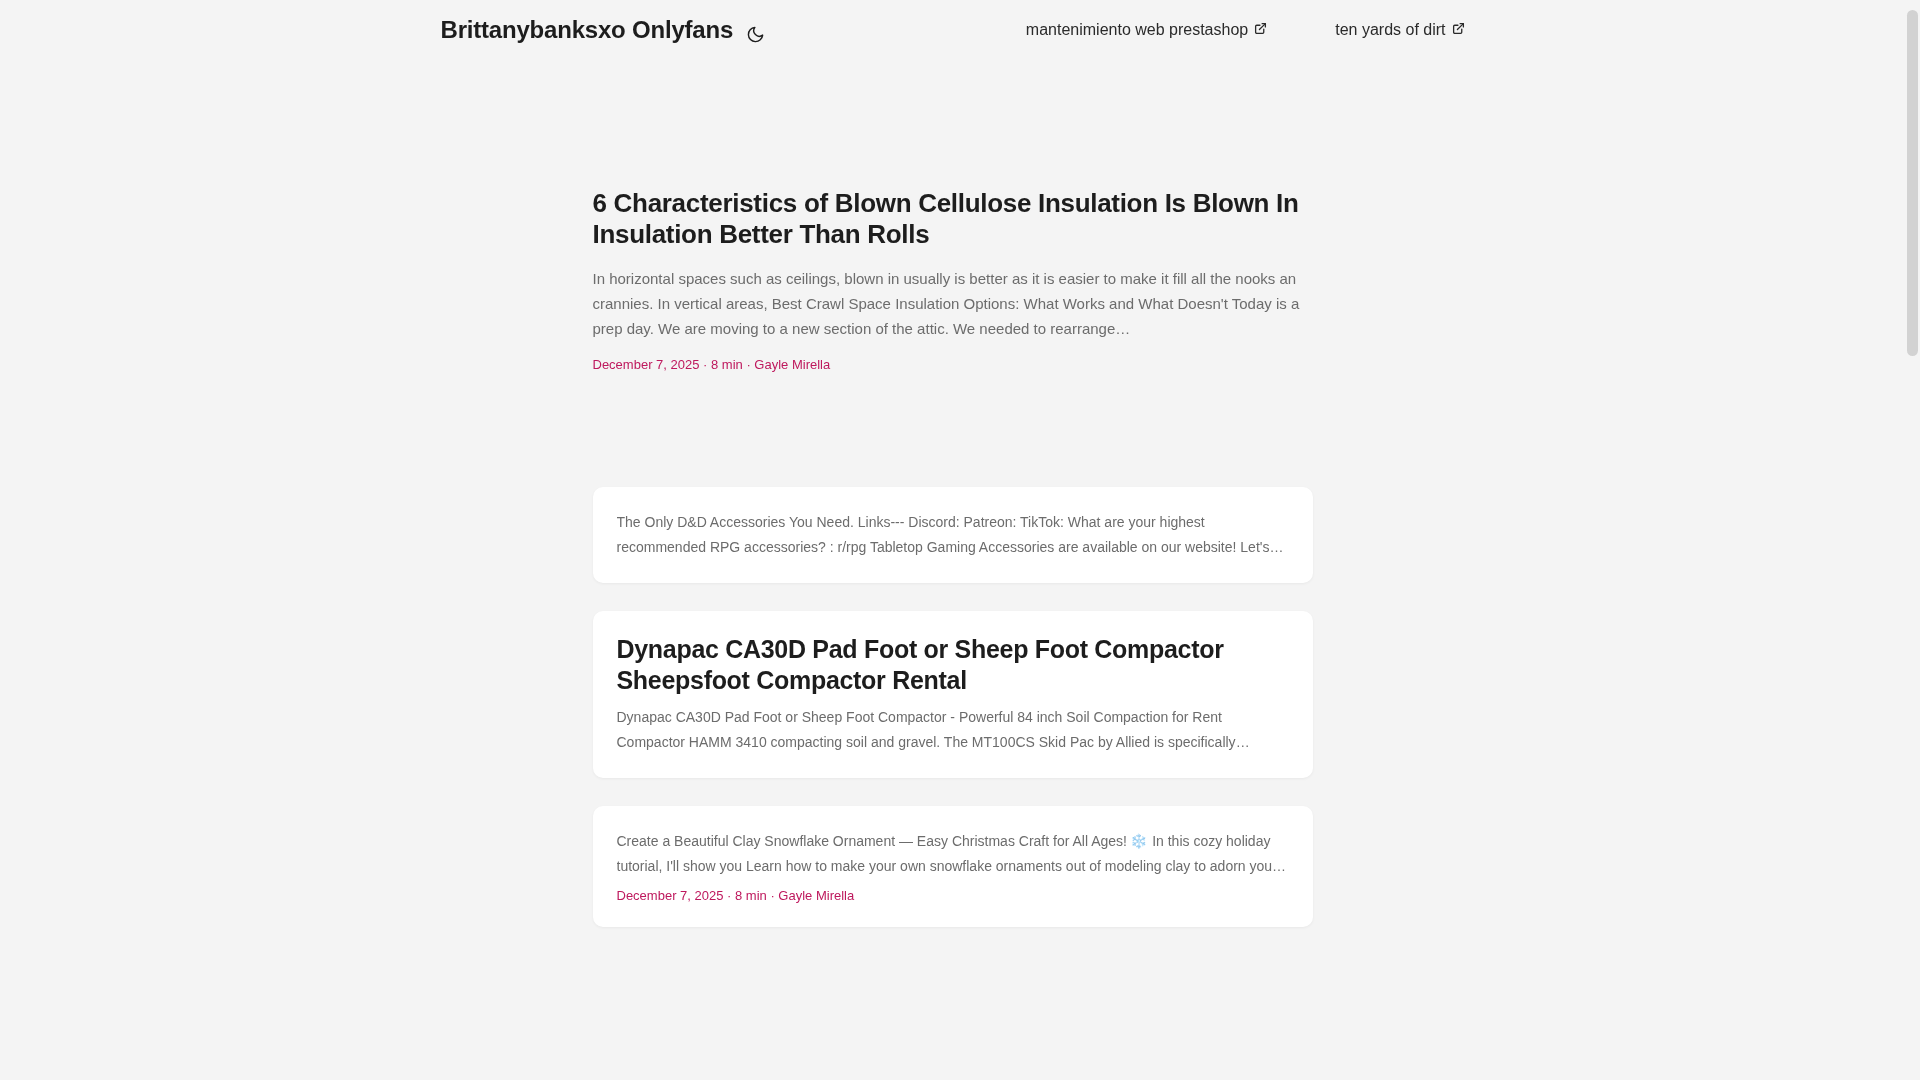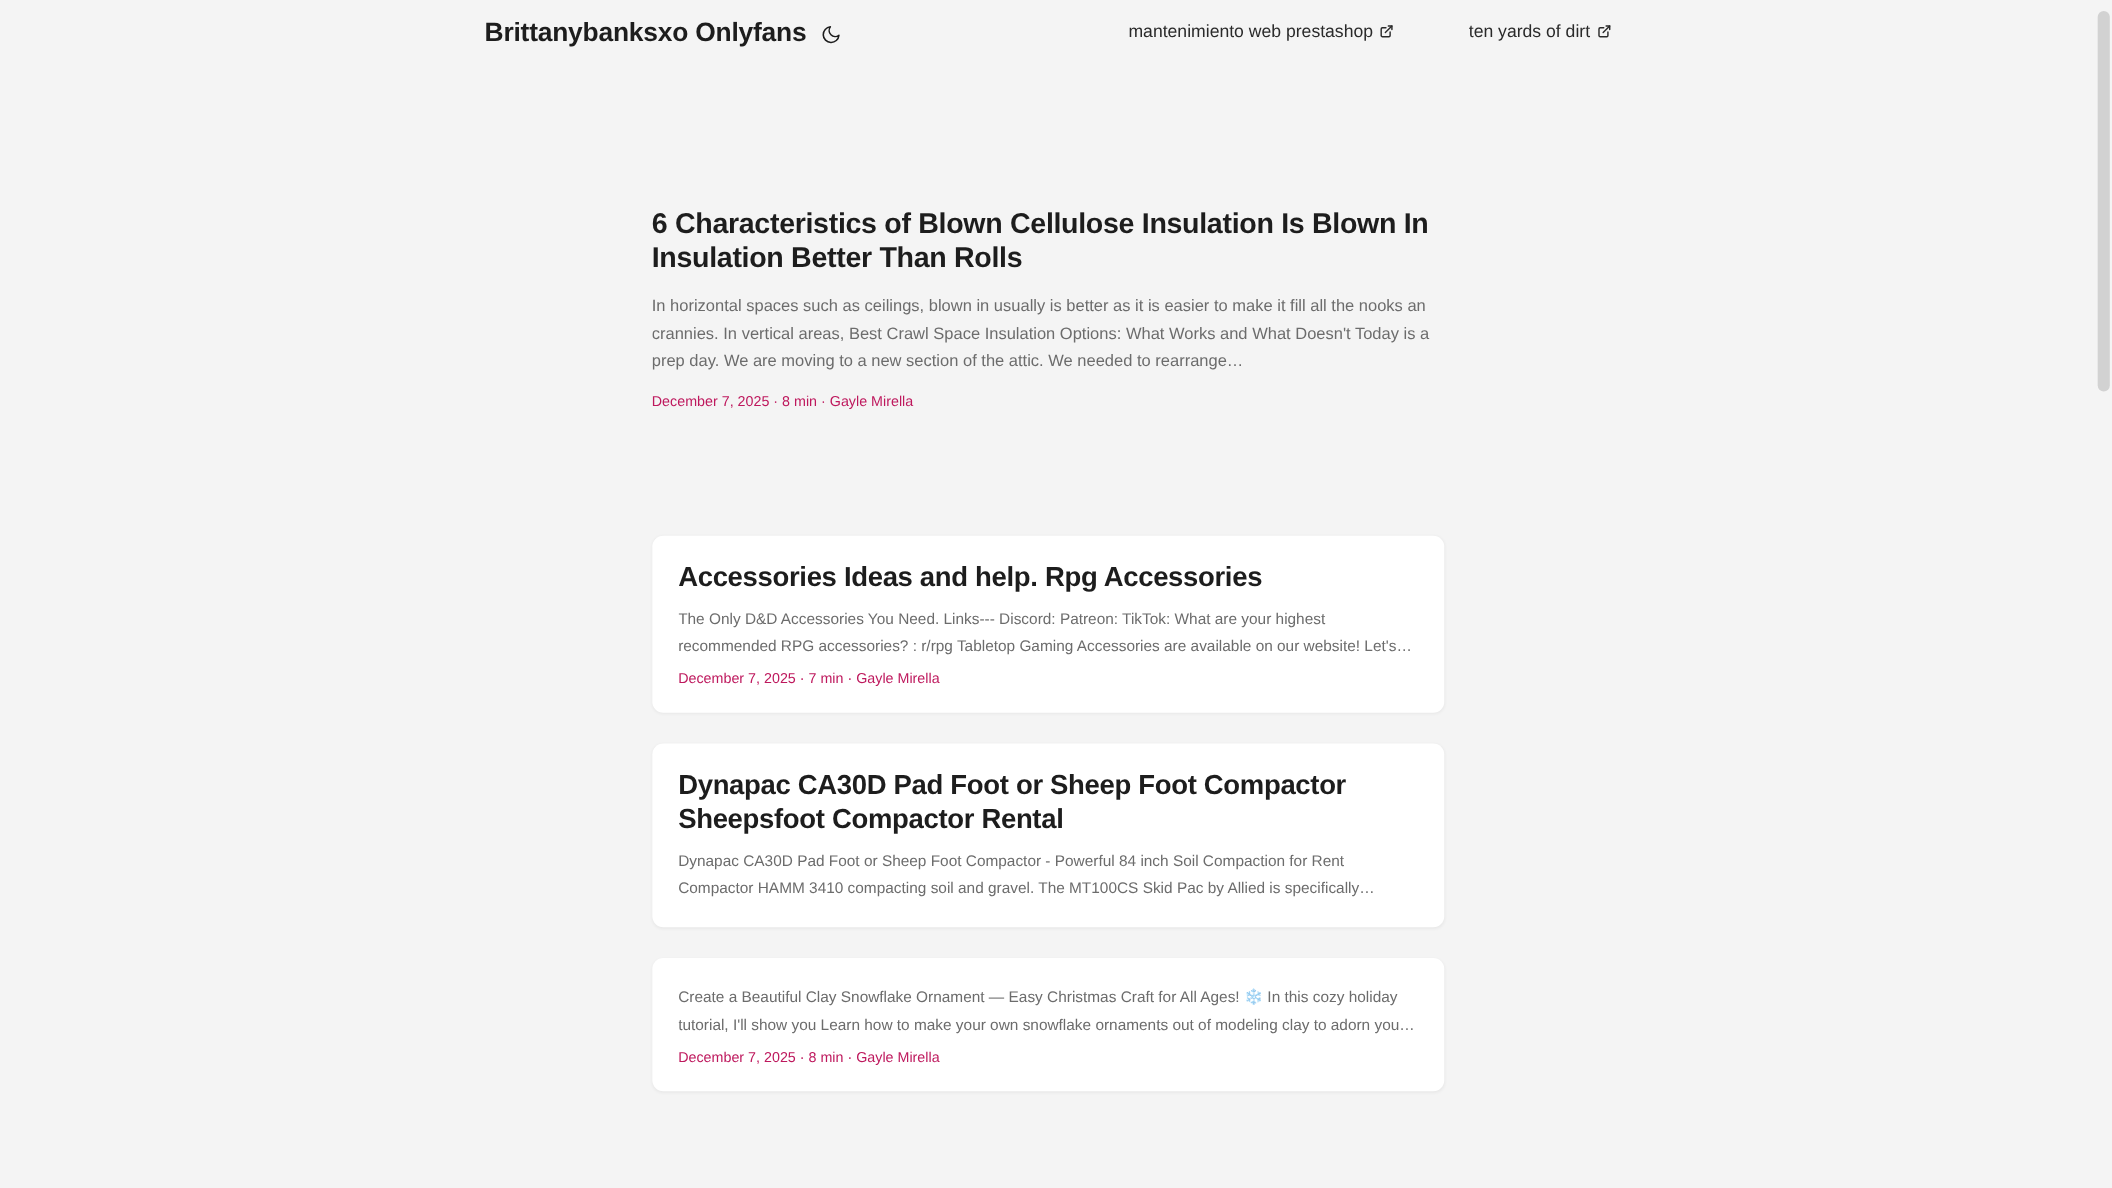--- a/index.html
+++ b/index.html
@@ -13,21 +13,21 @@
     position: relative;
   }
   .viewport { margin-right: 15px; }
 
   
   .nav {
     max-width: 1072px; height: 60px;
     margin: 0 auto; padding: 0 24px;
     display: flex; justify-content: space-between; align-items: center;
   }
-  .nav-left { display: flex; align-items: center; gap: 13px; }
+  .nav-left { display: flex; align-items: flex-end; gap: 13px; }
   .logo {
     font-size: 24px; font-weight: 700; color: #1d1d1d;
     text-decoration: none; letter-spacing: -0.2px; cursor: pointer;
   }
   .theme-toggle {
     border: 0; background: none; padding: 0; margin-top: 3px;
     color: #1d1d1d; cursor: pointer; display: flex; align-items: center;
   }
   .theme-toggle svg { width: 19px; height: 19px; }
   .menu { display: flex; gap: 24px; list-style: none; margin: 0; padding: 0; }
@@ -125,23 +125,21 @@
 
   <main class="main">
 
     <article class="first-entry">
       <h1>6 Characteristics of Blown Cellulose Insulation Is Blown In Insulation Better Than Rolls</h1>
       <div class="entry-content">In horizontal spaces such as ceilings, blown in usually is better as it is easier to make it fill all the nooks an crannies. In vertical areas, Best Crawl Space Insulation Options: What Works and What Doesn't Today is a prep day. We are moving to a new section of the attic. We needed to rearrange…</div>
       <footer class="entry-footer">December 7, 2025 · 8 min · Gayle Mirella</footer>
     </article>
 
     <article class="post-entry">
-      <h2>Accessories Ideas and help. Rpg Accessories</h2>
       <div class="entry-content">The Only D&amp;D Accessories You Need. Links--- Discord: Patreon: TikTok: What are your highest recommended RPG accessories? : r/rpg Tabletop Gaming Accessories are available on our website! Let's g…</div>
-      <footer class="entry-footer">December 7, 2025 · 7 min · Gayle Mirella</footer>
     </article>
 
     <article class="post-entry">
       <h2>Dynapac CA30D Pad Foot or Sheep Foot Compactor Sheepsfoot Compactor Rental</h2>
       <div class="entry-content">Dynapac CA30D Pad Foot or Sheep Foot Compactor - Powerful 84 inch Soil Compaction for Rent Compactor HAMM 3410 compacting soil and gravel. The MT100CS Skid Pac by Allied is specifically designed for skid…</div>
     </article>
 
     <article class="post-entry">
       <div class="entry-content">Create a Beautiful Clay Snowflake Ornament — Easy Christmas Craft for All Ages! ❄️ In this cozy holiday tutorial, I'll show you Learn how to make your own snowflake ornaments out of modeling clay to adorn you…</div>
       <footer class="entry-footer">December 7, 2025 · 8 min · Gayle Mirella</footer>

